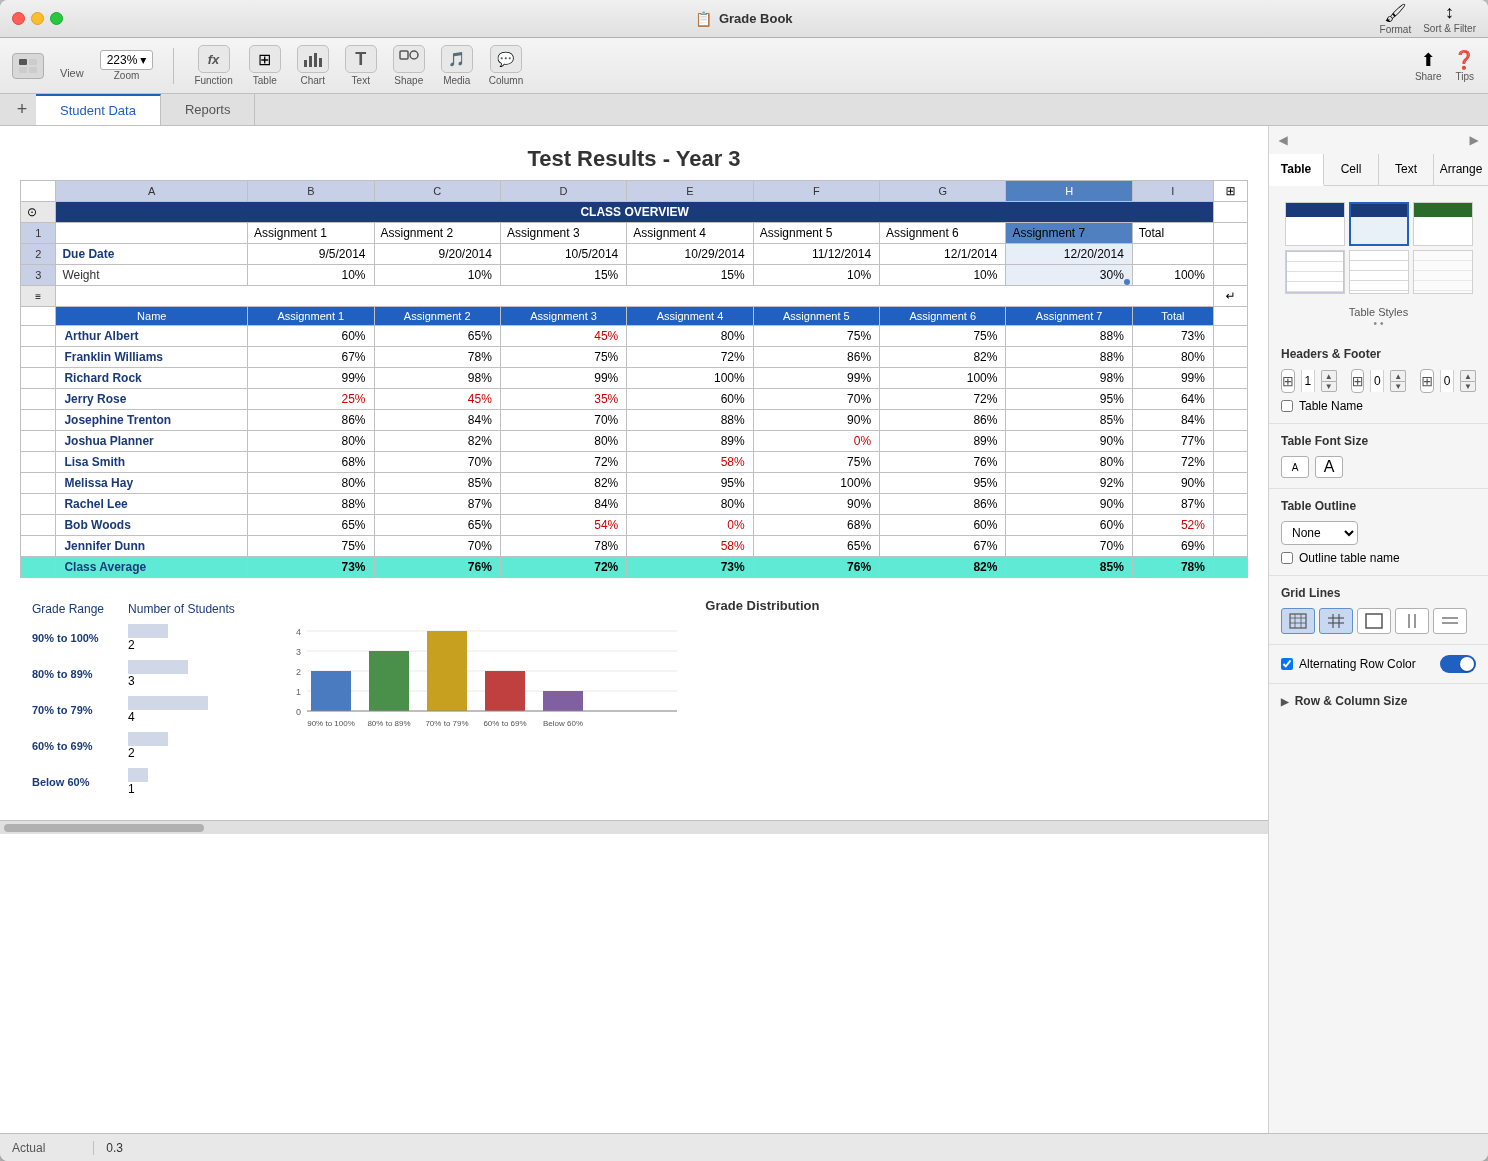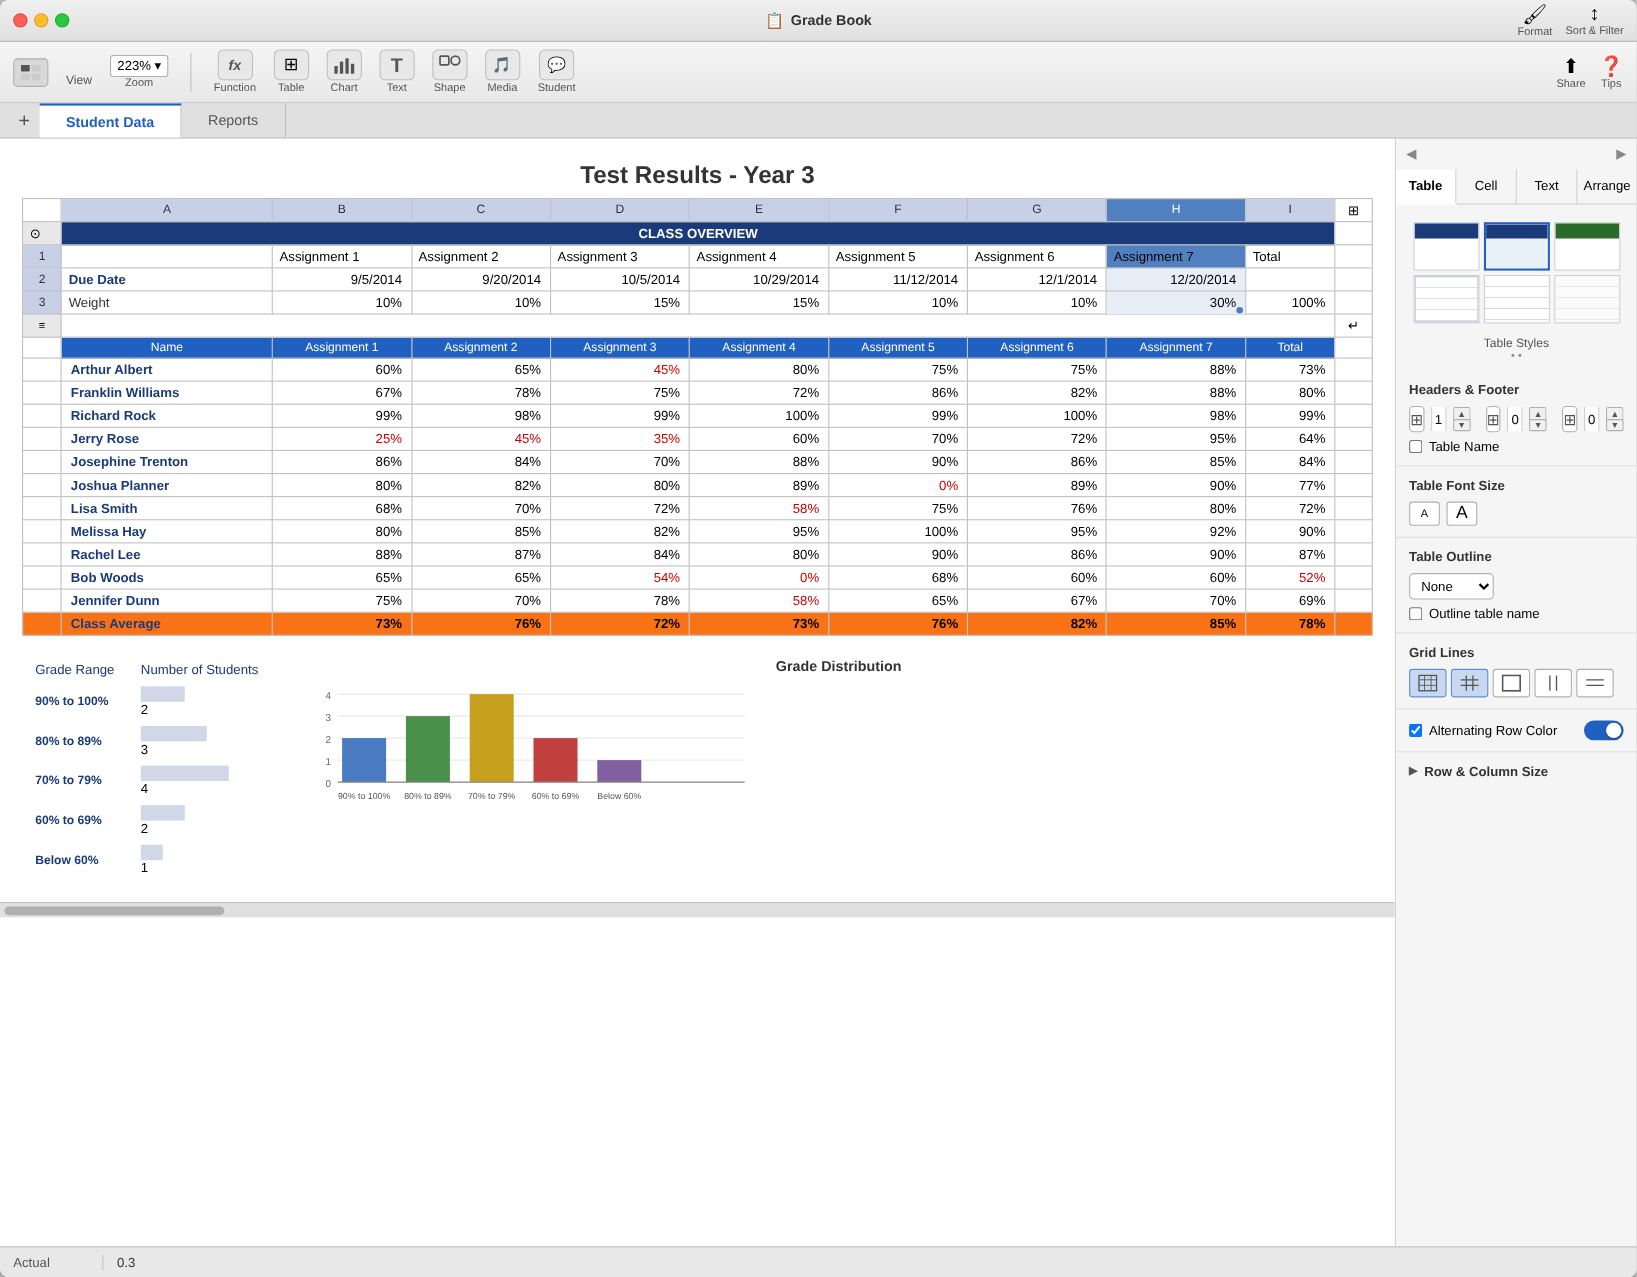--- a/index.html
+++ b/index.html
@@ -23,21 +23,21 @@
     .view-toggle { width: 32px; height: 26px; background: #d8d8d8; border: 1px solid #b0b0b0; border-radius: 4px; display: flex; align-items: center; justify-content: center; cursor: pointer; }
     .zoom-box { background: white; border: 1px solid #b0b0b0; border-radius: 3px; padding: 2px 6px; font-size: 12px; display: flex; align-items: center; gap: 3px; }
     .toolbar-sep { width: 1px; height: 36px; background: #c0c0c0; margin: 0 4px; }
     .toolbar-right { margin-left: auto; display: flex; gap: 12px; align-items: center; }
     .share-btn { display: flex; flex-direction: column; align-items: center; cursor: pointer; }
 
     
     .tabbar { height: 32px; background: #e0e0e0; border-bottom: 1px solid #c0c0c0; display: flex; align-items: stretch; padding-left: 8px; }
     .add-tab { width: 28px; display: flex; align-items: center; justify-content: center; color: #555; font-size: 18px; cursor: pointer; }
     .tab { padding: 0 24px; display: flex; align-items: center; font-size: 13px; cursor: pointer; border-right: 1px solid #c0c0c0; }
-    .tab.active { background: white; font-weight: 700; color: #2060c0; border-top: 2px solid #2060c0; }
+    .tab.active { background: white; font-weight: 400; color: #2060c0; border-top: 2px solid #2060c0; }
     .tab.inactive { color: #555; }
 
     
     .main-layout { display: flex; flex: 1; overflow: hidden; }
 
     
     .spreadsheet-area { flex: 1; background: white; overflow: auto; position: relative; }
     .sheet-content { padding: 20px; min-width: 900px; }
 
     
@@ -222,21 +222,21 @@
       <div style="width:32px;height:28px;background:#e8e8e8;border:1px solid #c0c0c0;border-radius:5px;display:flex;align-items:center;justify-content:center;">
         <span style="font-size:14px;">🎵</span>
       </div>
       <span class="toolbar-label">Media</span>
     </div>
 
     <div class="toolbar-group">
       <div style="width:32px;height:28px;background:#e8e8e8;border:1px solid #c0c0c0;border-radius:5px;display:flex;align-items:center;justify-content:center;">
         <span style="font-size:14px;">💬</span>
       </div>
-      <span class="toolbar-label">Student</span>
+      <span class="toolbar-label">Column</span>
     </div>
 
     <div class="toolbar-right">
       <div class="share-btn">
         <span style="font-size:18px;">⬆</span>
         <span style="font-size:10px;color:#555;">Share</span>
       </div>
       <div class="share-btn">
         <span style="font-size:18px;">❓</span>
         <span style="font-size:10px;color:#555;">Tips</span>
@@ -500,21 +500,21 @@
               <td class="val-cell">70%</td>
               <td class="val-cell">78%</td>
               <td class="val-cell red-val">58%</td>
               <td class="val-cell">65%</td>
               <td class="val-cell">67%</td>
               <td class="val-cell">70%</td>
               <td class="val-cell">69%</td>
               <td></td>
             </tr>
 
-            <tr style="background:#f97316;margin-left:26px;">
+            <tr style="background:#5eead4;margin-left:26px;">
               <td></td>
               <td class="name-col avg-row">Class Average</td>
               <td class="val-cell avg-row">73%</td>
               <td class="val-cell avg-row">76%</td>
               <td class="val-cell avg-row">72%</td>
               <td class="val-cell avg-row">73%</td>
               <td class="val-cell avg-row">76%</td>
               <td class="val-cell avg-row">82%</td>
               <td class="val-cell avg-row">85%</td>
               <td class="val-cell avg-row">78%</td>

